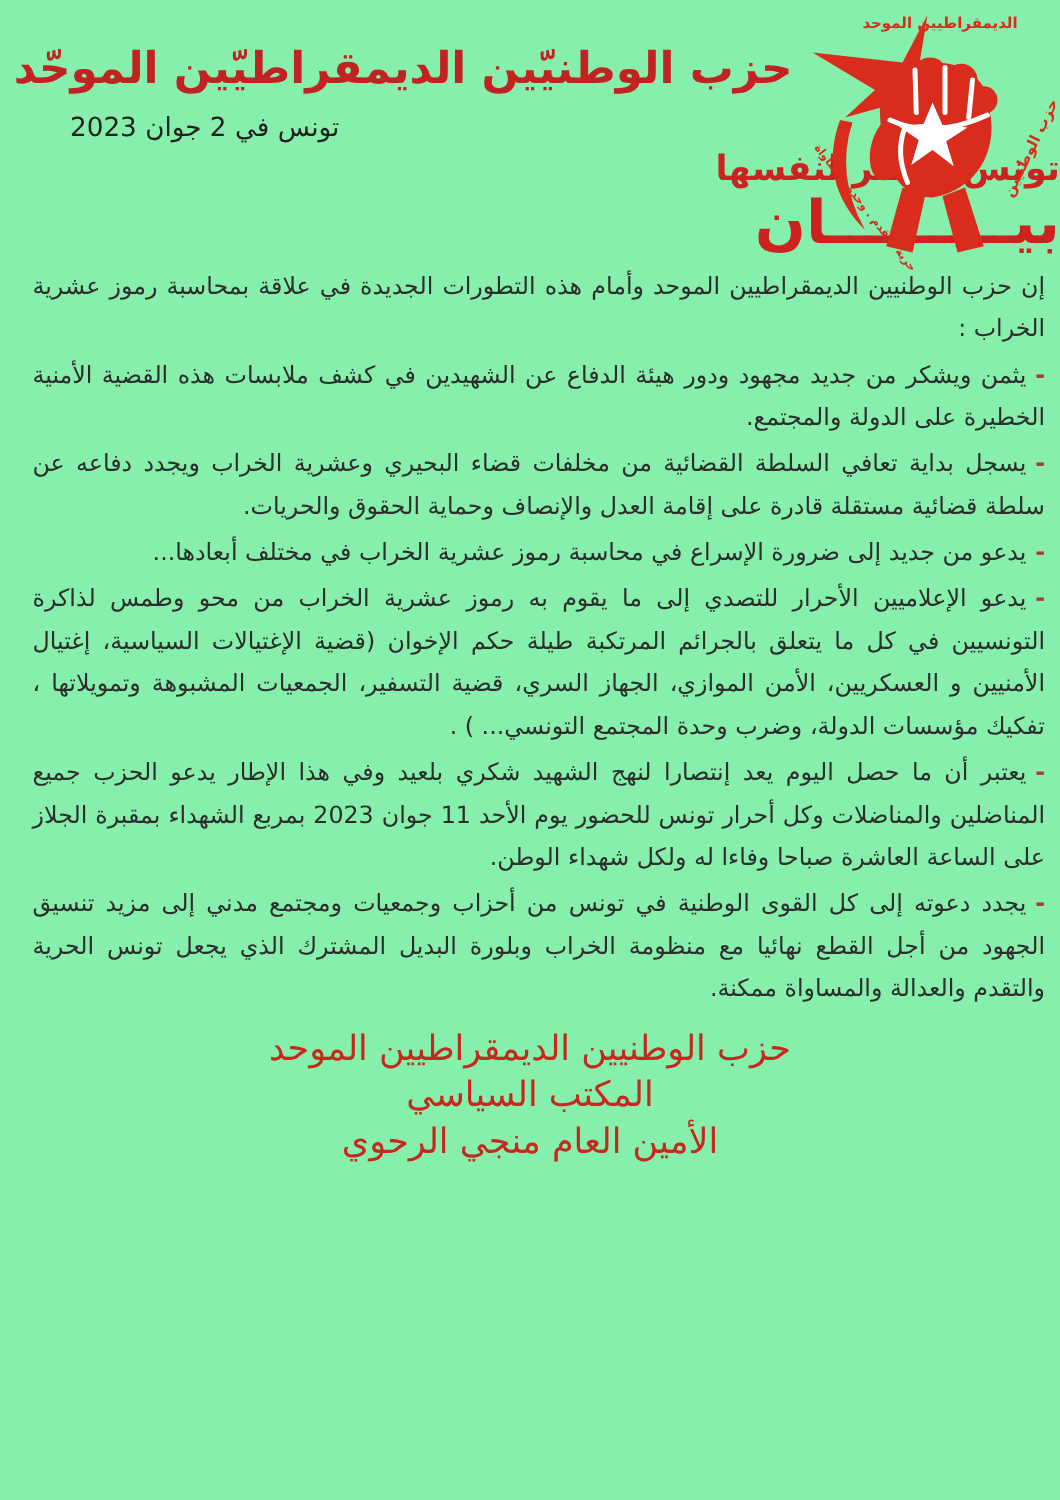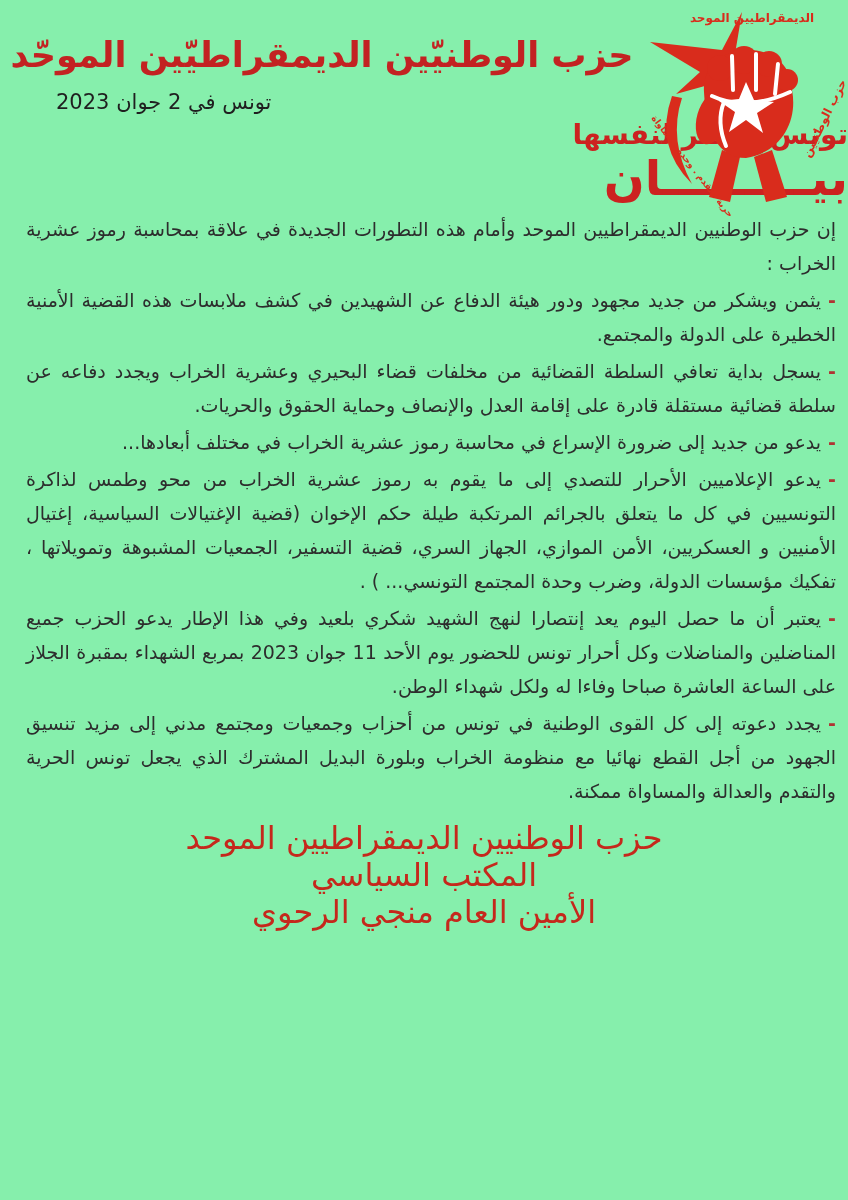--- a/index.html
+++ b/index.html
@@ -10,21 +10,21 @@
     background:#86efac;
     font-family:"DejaVu Sans", sans-serif;
     direction:rtl;
     overflow:hidden;
   }
   
   .logo-wrap{position:absolute;top:0;right:2px;width:206px;height:212px;}
   .logo-wrap svg{overflow:visible;}
   .party-name{
     margin:0;padding:34px 214px 0 10px;
-    text-align:center;
+    text-align:right;
     font-size:35px;font-weight:bold;
     color:#c32222;line-height:1.25;
     letter-spacing:-1px;
   }
   .date-line{
     padding:12px 0 0 0;
     margin-left:0;
     text-align:left;
     padding-left:56px;
     font-size:21px;color:#1f1f1f;
@@ -53,21 +53,21 @@
   .body-text p{margin:3px 0;}
   .bullet .dash{
     color:#b03333;font-weight:bold;
     margin-inline-end:7px;
   }
   
   .signature{
     margin-top:12px;
     text-align:center;
     color:#c5281c;
-    font-size:32px;
+    font-size:28px;
     line-height:37px;
   }
 </style>
 </head>
 <body>
 
 <div class="page">
 
   <div class="logo-wrap">
     <svg viewBox="0 0 206 212" width="206" height="212" xmlns="http://www.w3.org/2000/svg">

